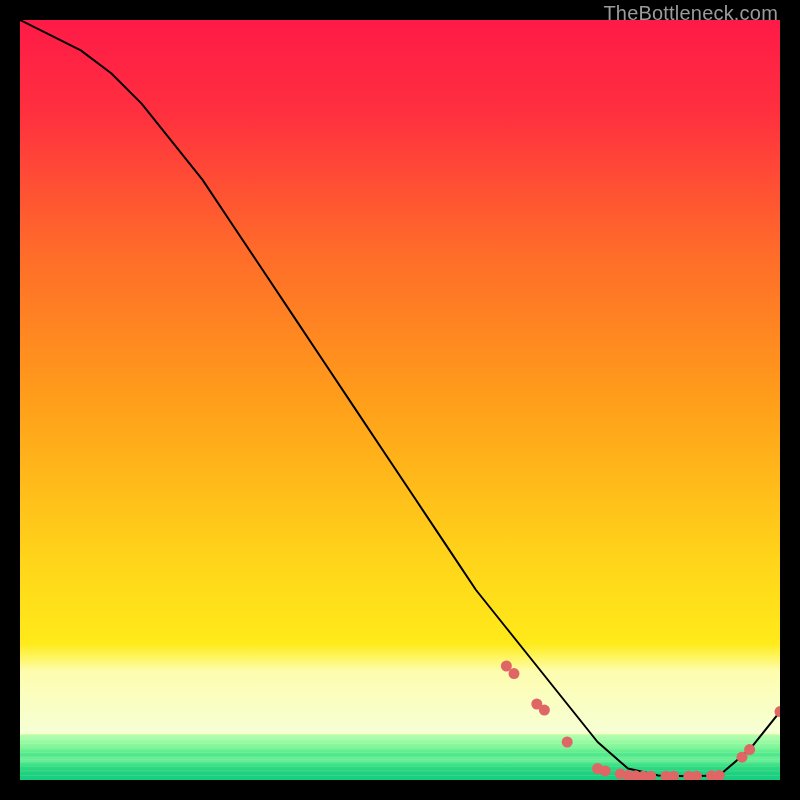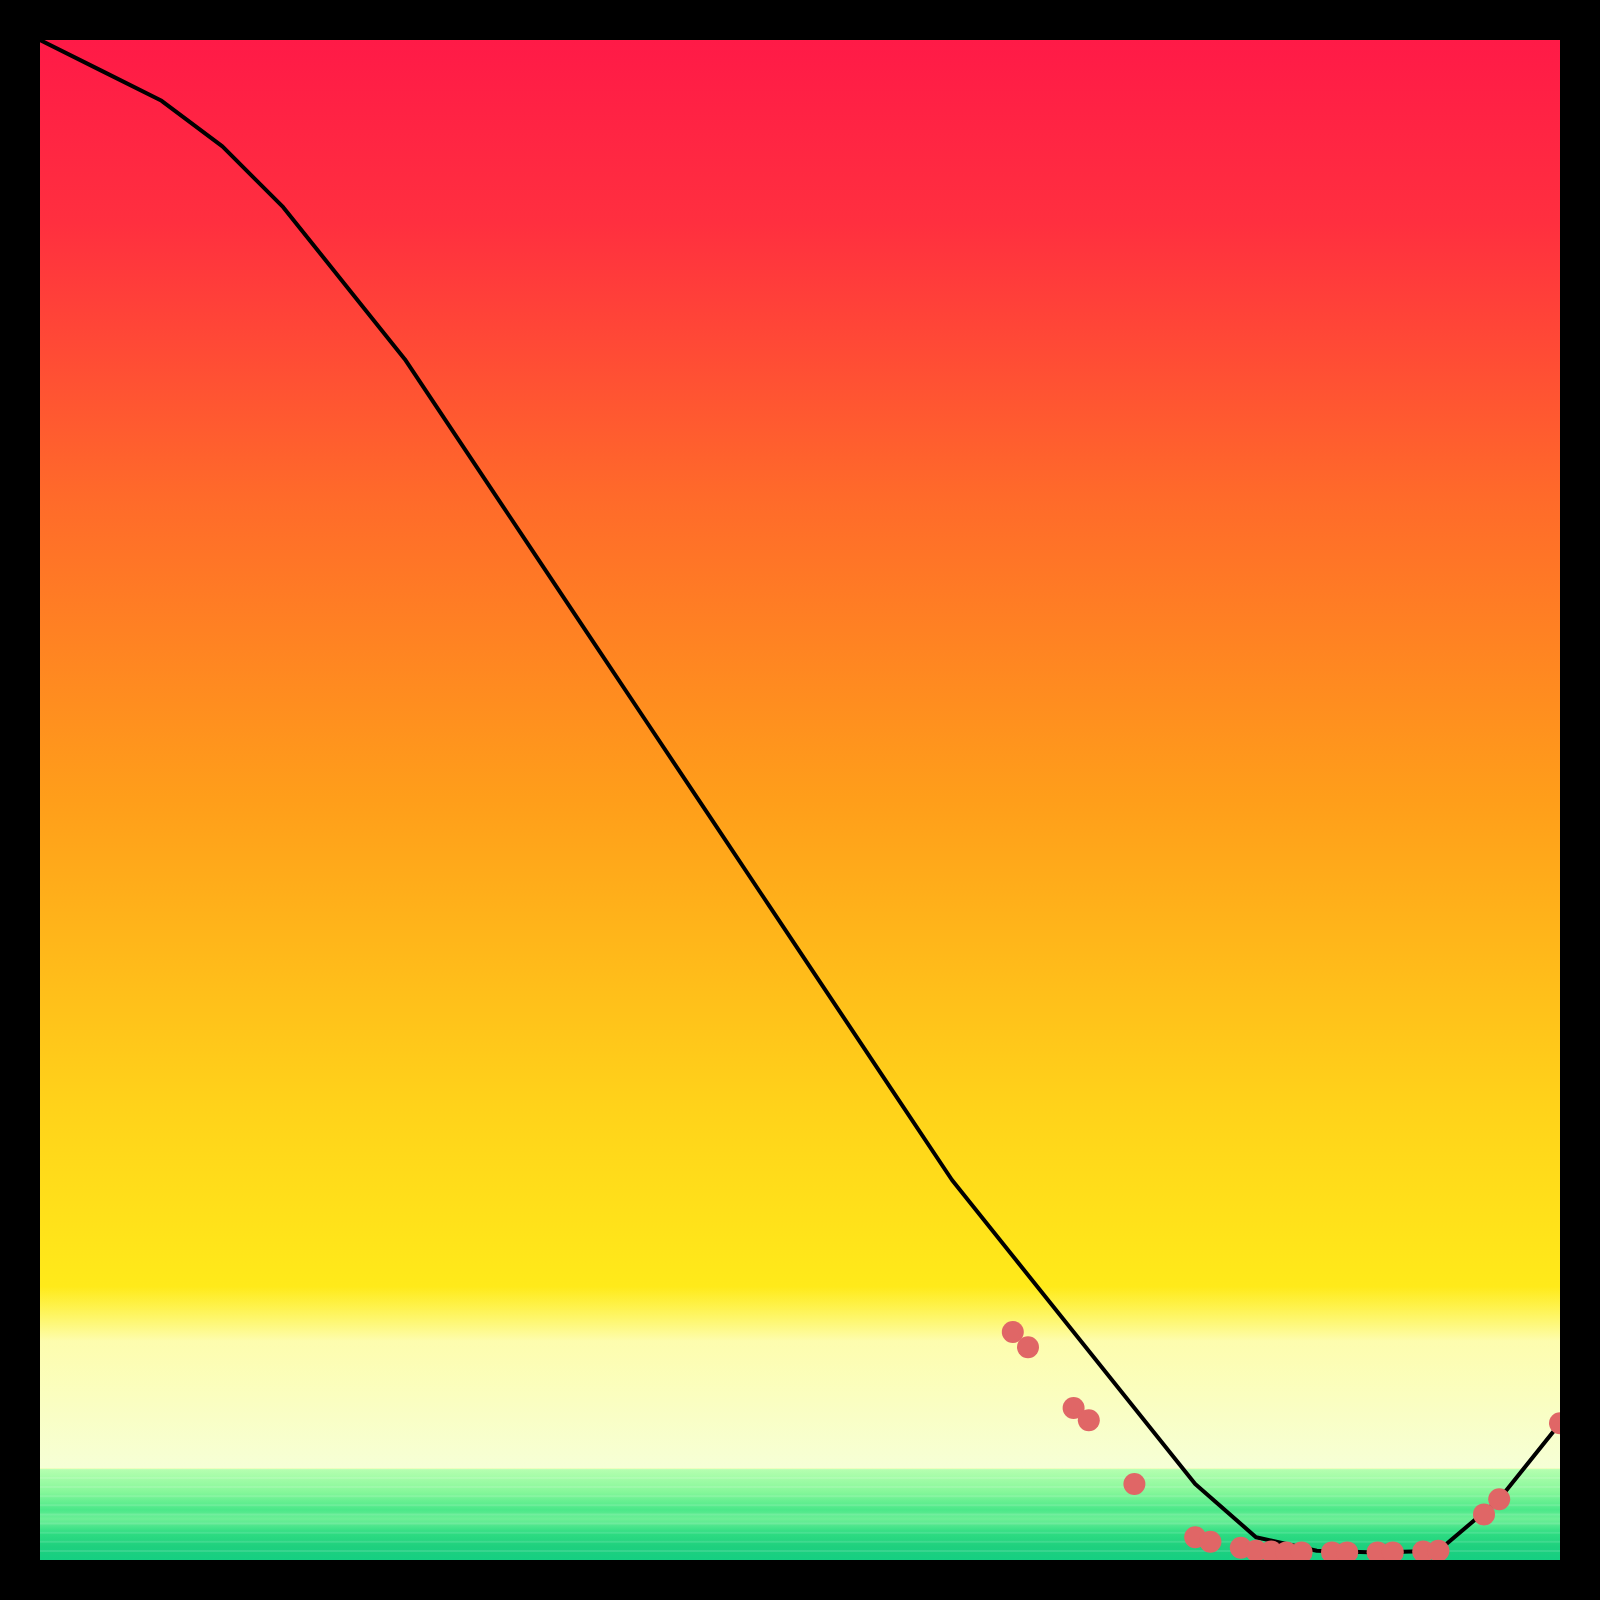--- a/index.html
+++ b/index.html
@@ -32,20 +32,21 @@
     color: #9b9b9b;
     font-weight: 500;
     letter-spacing: 0.2px;
   }
   svg { display: block; }
 </style>
 </head>
 <body>
 
 <div class="stage">
+  <div class="attribution">TheBottleneck.com</div>
 
   <div class="plot">
     <svg id="chart-svg" viewBox="0 0 760 760" width="760" height="760">
       <defs>
 
         <linearGradient id="grad-main" x1="0" y1="0" x2="0" y2="1">
           <stop offset="0" stop-color="#ff1a47"></stop>
           <stop offset="0.12" stop-color="#ff2f3f"></stop>
           <stop offset="0.30" stop-color="#ff6a2a"></stop>
           <stop offset="0.50" stop-color="#ff9e1a"></stop>

